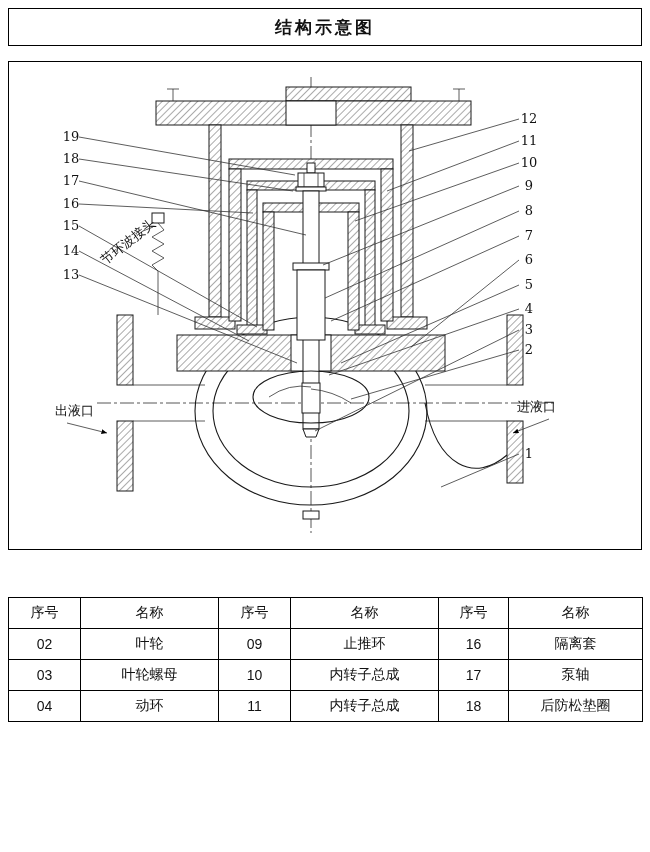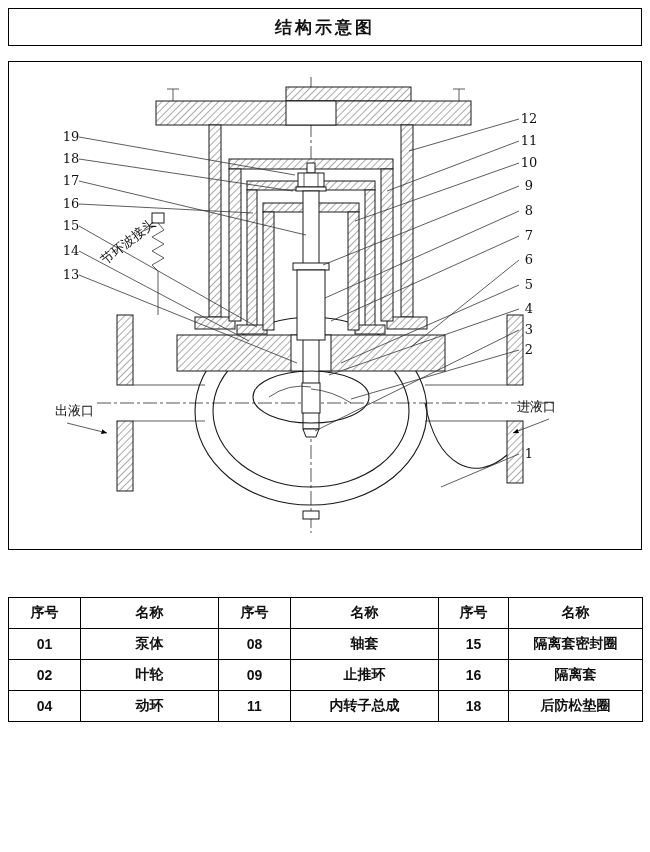--- a/index.html
+++ b/index.html
@@ -15,21 +15,21 @@
   svg .wh { fill:#ffffff; stroke:#1a1a1a; stroke-width:1; }
   svg .th { fill:none; stroke:#333; stroke-width:0.8; }
   svg .cl { fill:none; stroke:#444; stroke-width:0.9; stroke-dasharray:14 3 3 3; }
   svg .ld { stroke:#333; stroke-width:0.8; }
   svg text.num { font-family:"DejaVu Serif", serif; font-size:13px; fill:#111; text-anchor:middle; }
   svg text.lbl { font-family:"Liberation Sans", sans-serif; font-size:13px; fill:#111; }
 
   table.parts { border-collapse:collapse; width:634px; table-layout:fixed; }
   table.parts th, table.parts td {
     border:1px solid #000; text-align:center; vertical-align:middle;
-    font-size:14px; height:30px; padding:0; font-weight:bold;
+    font-size:14px; height:30px; padding:0; font-weight:normal;
   }
 </style>
 </head>
 <body>
 
 <div class="page">
 
   <div class="title-box">
     <span class="t">结构示意图</span>
   </div>
@@ -186,34 +186,34 @@
         <th>序号</th>
         <th>名称</th>
         <th>序号</th>
         <th>名称</th>
         <th>序号</th>
         <th>名称</th>
       </tr>
     </thead>
     <tbody>
         <tr>
-          <td>01</td>
-          <td>泵体</td>
-          <td>08</td>
-          <td>轴套</td>
-          <td>15</td>
-          <td>隔离套密封圈</td>
-        </tr>
-        <tr>
           <td>02</td>
           <td>叶轮</td>
           <td>09</td>
           <td>止推环</td>
           <td>16</td>
           <td>隔离套</td>
+        </tr>
+        <tr>
+          <td>03</td>
+          <td>叶轮螺母</td>
+          <td>10</td>
+          <td>内转子总成</td>
+          <td>17</td>
+          <td>泵轴</td>
         </tr>
         <tr>
           <td>04</td>
           <td>动环</td>
           <td>11</td>
           <td>内转子总成</td>
           <td>18</td>
           <td>后防松垫圈</td>
         </tr>
       </tbody>

